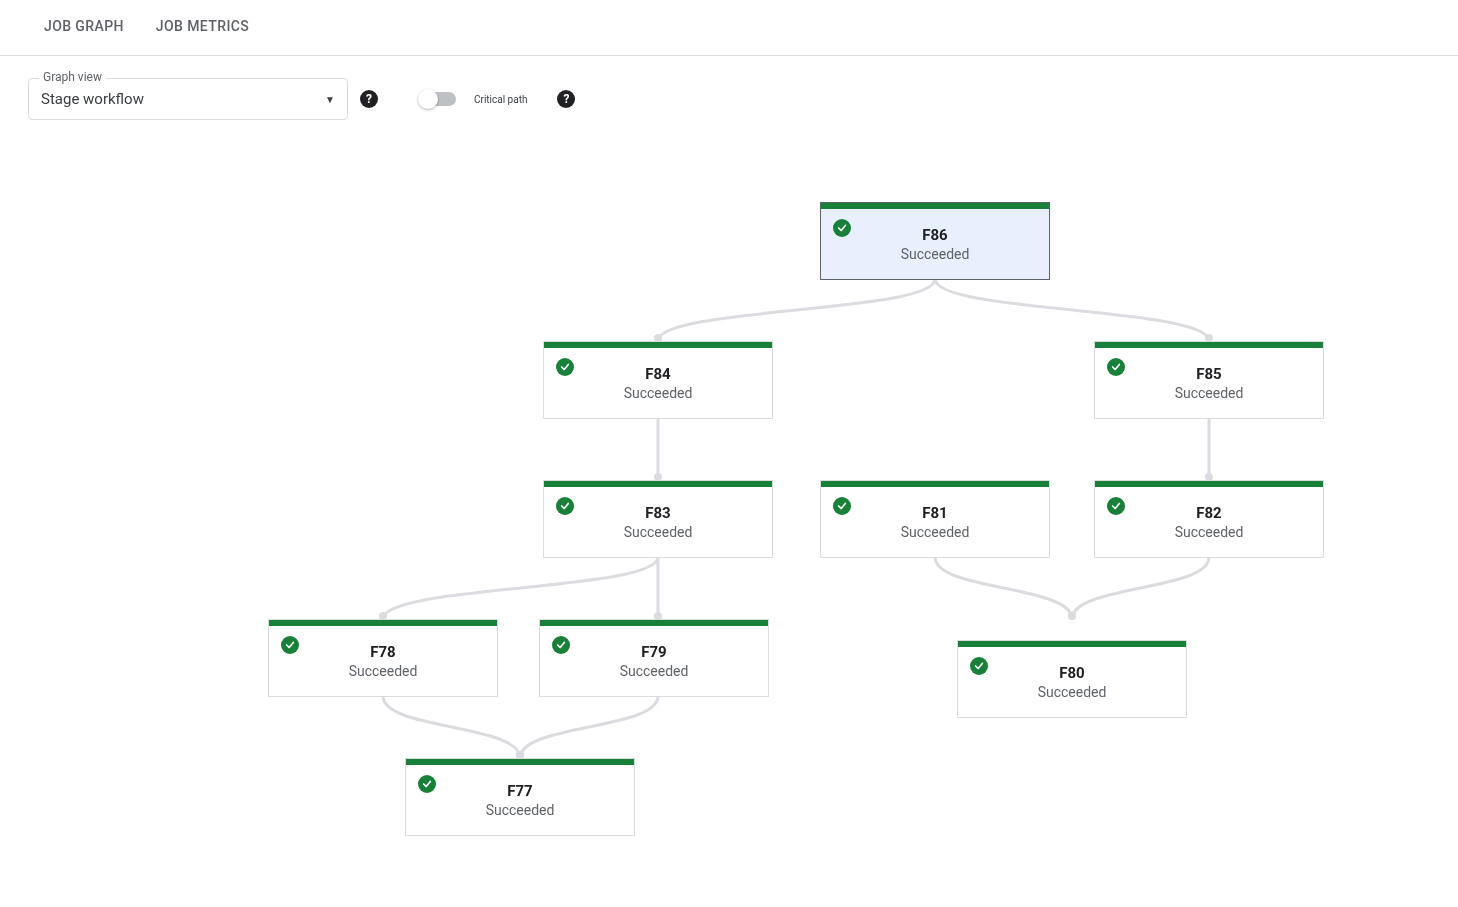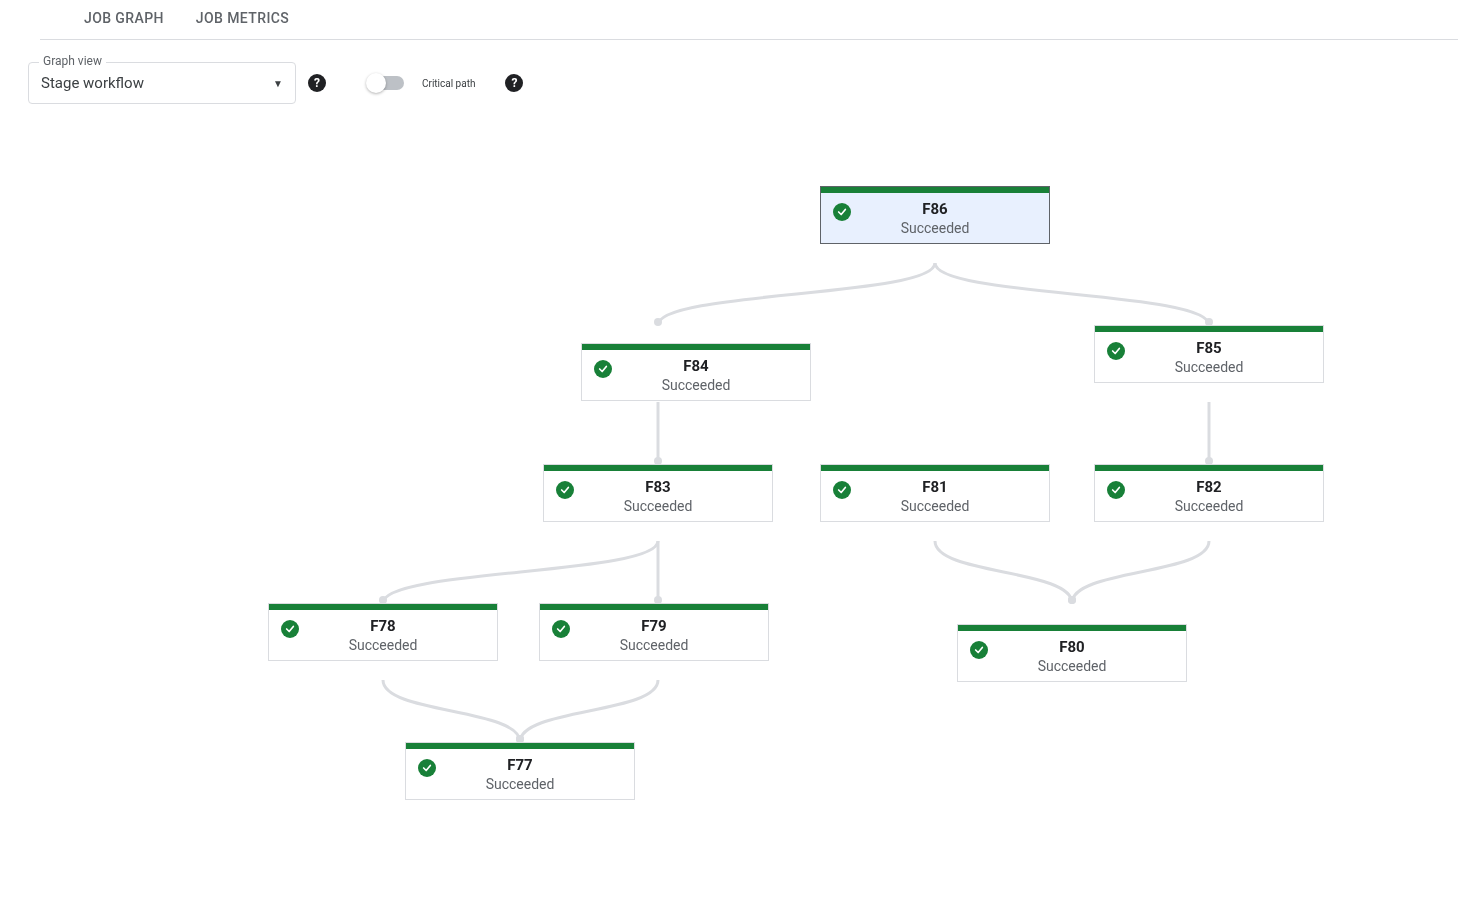--- a/index.html
+++ b/index.html
@@ -8,23 +8,22 @@
       background: #fff;
       color: #202124;
       width: 1458px;
       height: 907px;
       overflow: hidden;
     }
     .tabs {
       display: flex;
       border-bottom: 1px solid #dadce0;
       padding-left: 28px;
-      height: 40px;
+      height: 56px;
       align-items: stretch;
-      margin-left: 40px;
     }
     .tab {
       display: flex;
       align-items: center;
       padding: 0 16px;
       font-size: 14px;
       font-weight: 500;
       letter-spacing: 0.4px;
       color: #5f6368;
       cursor: pointer;
@@ -35,21 +34,21 @@
       border-bottom-color: #1a73e8;
     }
     .controls {
       display: flex;
       align-items: center;
       padding: 22px 28px;
       gap: 12px;
     }
     .select-wrap {
       position: relative;
-      width: 268px;
+      width: 320px;
       height: 42px;
       border: 1px solid #dadce0;
       border-radius: 4px;
       display: flex;
       align-items: center;
       padding: 0 12px;
       cursor: pointer;
       background: #fff;
     }
     .select-wrap .floating-label {
@@ -139,21 +138,21 @@
     .node.selected { background: #e8f0fe; border-color: #5f6368; }
     .node .bar {
       height: 6px;
       background: #188038;
     }
     .node .body {
       display: flex;
       flex-direction: column;
       align-items: center;
       justify-content: center;
-      height: 50px;
+      height: 70px;
       position: relative;
     }
     .node .title {
       font-size: 15px;
       font-weight: 700;
       color: #202124;
     }
     .node .status {
       font-size: 14px;
       color: #5f6368;
@@ -223,21 +222,21 @@
       <div class="body">
         <div class="check">
           <svg width="10" height="10" viewBox="0 0 12 12">
             <path d="M2 6 L5 9 L10 3" stroke="#fff" stroke-width="2" fill="none" stroke-linecap="round" stroke-linejoin="round"></path>
           </svg>
         </div>
         <div class="title">F86</div>
         <div class="status">Succeeded</div>
       </div>
     </div>
-    <div class="node" style="left: 543px; top: 217px; margin-left: 38px;">
+    <div class="node" style="left: 543px; top: 199px;">
       <div class="bar"></div>
       <div class="body">
         <div class="check">
           <svg width="10" height="10" viewBox="0 0 12 12">
             <path d="M2 6 L5 9 L10 3" stroke="#fff" stroke-width="2" fill="none" stroke-linecap="round" stroke-linejoin="round"></path>
           </svg>
         </div>
         <div class="title">F84</div>
         <div class="status">Succeeded</div>
       </div>

